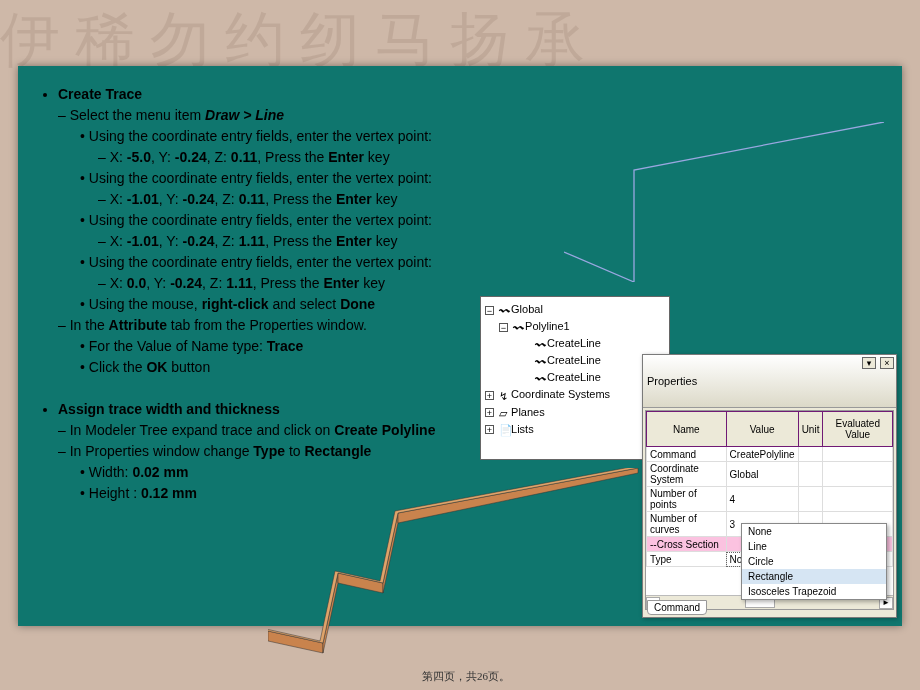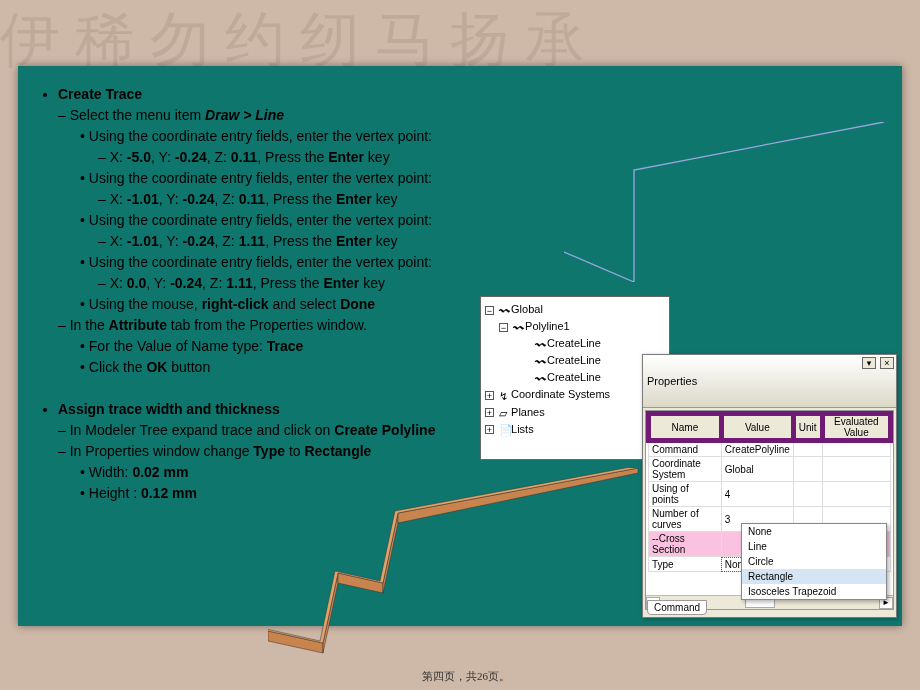--- a/index.html
+++ b/index.html
@@ -90,21 +90,21 @@
     font-size: 9px; line-height:10px; text-align:center;
   }
   .props-title .pin {
     position: absolute; right: 20px; top: 2px;
     width: 14px; height: 12px;
     border: 1px solid #666; background:#ece9d8;
     font-size: 9px; line-height:10px; text-align:center;
   }
   .props-grid { background:#fff; margin:2px; border:1px solid #999; height: 200px; position:relative; }
   .props-grid table { border-collapse: collapse; width: 100%; font-size: 10px; }
-  .props-grid th { background: #ece9d8; border:5px solid #701a75; padding:0 3px; font-weight:normal; height:16px; }
+  .props-grid th { background: #ece9d8; border:1px solid #701a75; padding:6px 3px; font-weight:normal; height:16px; }
   .props-grid td { border:1px solid #ddd; padding:1px 3px; height:15px; }
   .sectionrow td { background:#fbc2e0; border:1px solid #ddd; }
   .valdash td { }
   .valdash td:nth-child(2){ outline: 1px dotted #666; outline-offset:-1px;}
 
   .dropdown {
     position: absolute;
     left: 95px; top: 112px;
     width: 146px;
     background: #fff;
@@ -246,21 +246,21 @@
               <td></td>
               <td></td>
             </tr>
         <tr>
               <td>Coordinate System</td>
               <td>Global</td>
               <td></td>
               <td></td>
             </tr>
         <tr>
-              <td>Using of points</td>
+              <td>Number of points</td>
               <td>4</td>
               <td></td>
               <td></td>
             </tr>
         <tr>
               <td>Number of curves</td>
               <td>3</td>
               <td></td>
               <td></td>
             </tr>

